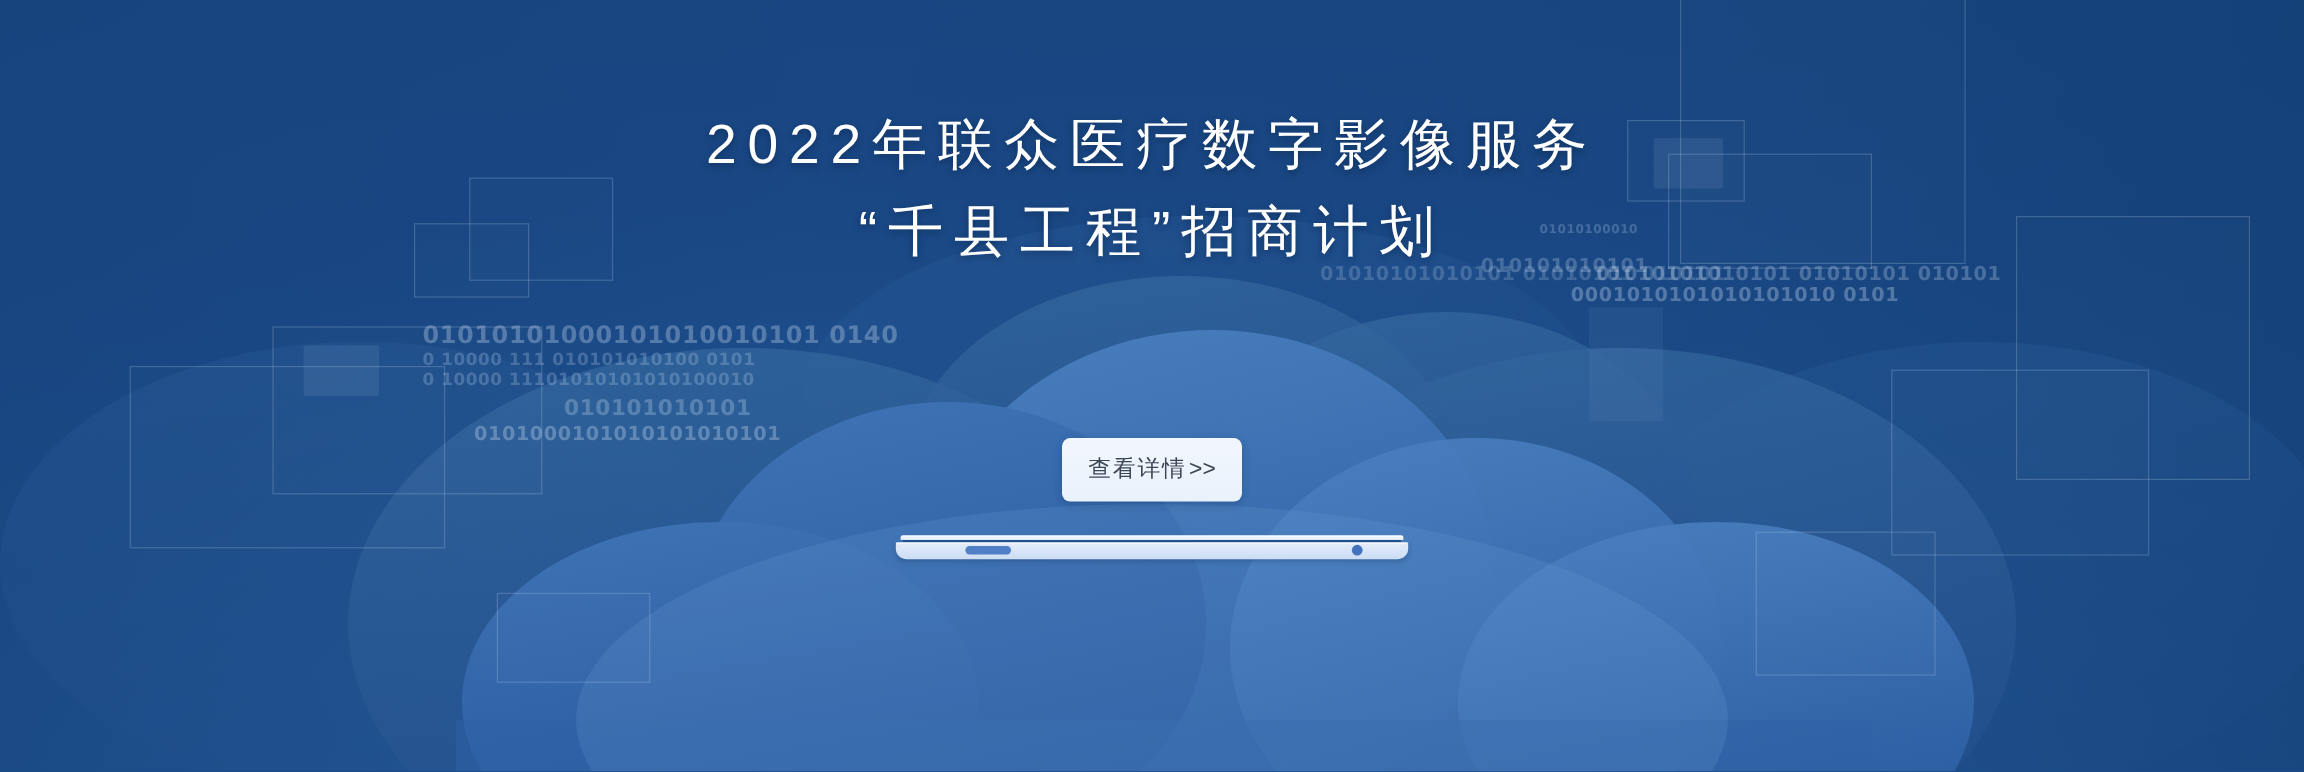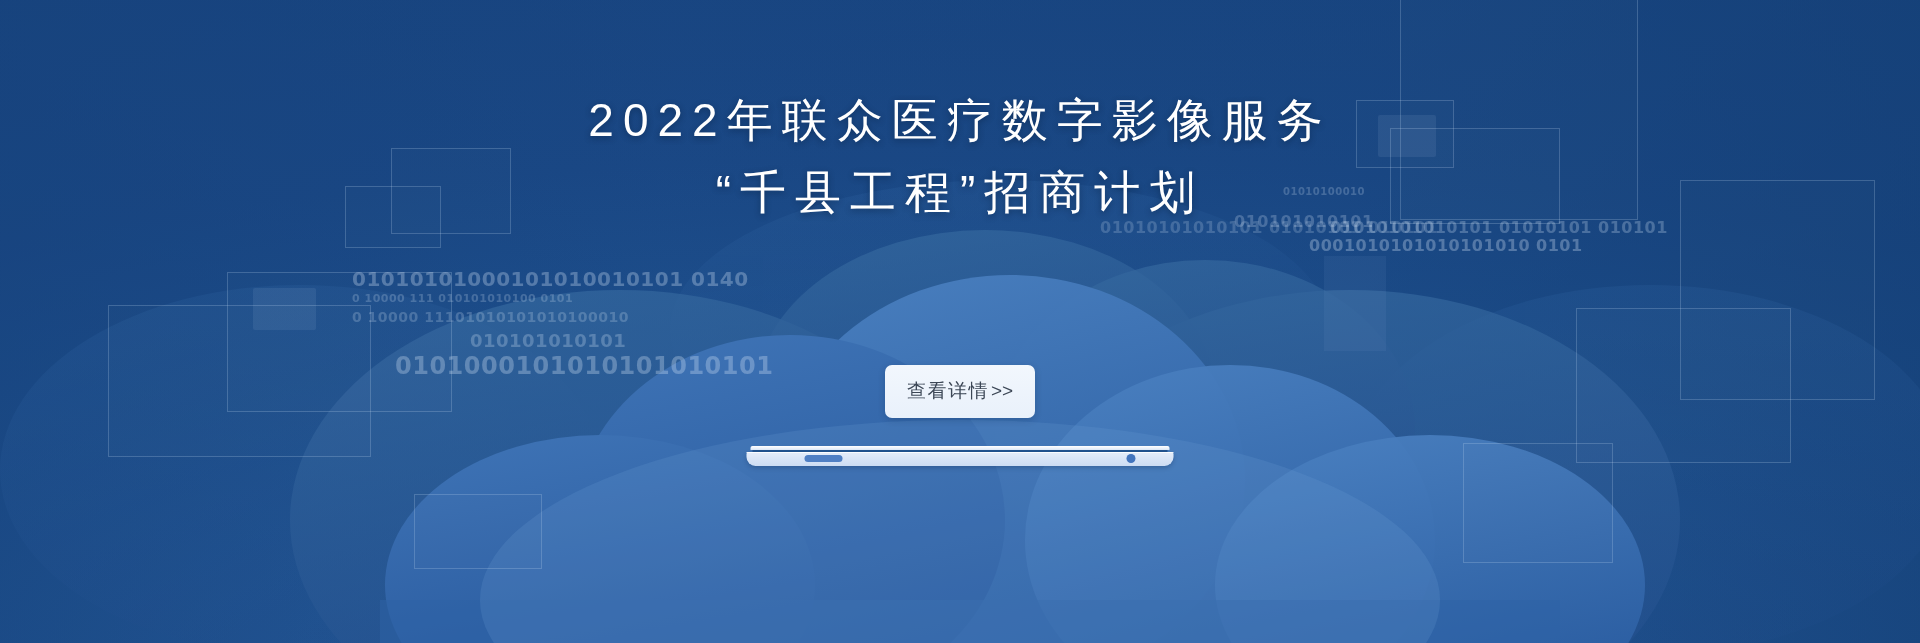--- a/index.html
+++ b/index.html
@@ -234,24 +234,24 @@
   <div class="deco-rect outline" style="left:1356px; top:100px; width:98px; height:68px;"></div>
   <div class="deco-rect fill" style="left:1378px; top:115px; width:58px; height:42px;"></div>
   <div class="deco-rect outline" style="left:1390px; top:128px; width:170px; height:96px;"></div>
   <div class="deco-rect fill-soft" style="left:1324px; top:256px; width:62px; height:95px;"></div>
   <div class="deco-rect outline" style="left:1400px; top:-8px; width:238px; height:228px;"></div>
   <div class="deco-rect outline" style="left:1576px; top:308px; width:215px; height:155px;"></div>
   <div class="deco-rect outline" style="left:1680px; top:180px; width:195px; height:220px;"></div>
   <div class="deco-rect outline" style="left:1463px; top:443px; width:150px; height:120px;"></div>
 
   <div class="binary" style="left:352px; top:267px; font-size:20px;">01010101000101010010101 0140</div>
-  <div class="binary" style="left:352px; top:292px; font-size:11px; color:rgba(222,236,252,0.22);">0 10000 111          010101010100    0101</div>
+  <div class="binary" style="left:352px; top:292px; font-size:14px; color:rgba(222,236,252,0.22);">0 10000 111          010101010100    0101</div>
   <div class="binary" style="left:352px; top:309px; font-size:14px; color:rgba(222,236,252,0.22);">0 10000 11101010101010100010</div>
   <div class="binary" style="left:470px; top:330px; font-size:18px; color:rgba(222,236,252,0.26);">010101010101</div>
-  <div class="binary" style="left:395px; top:352px; font-size:24px;">0101000101010101010101</div>
+  <div class="binary" style="left:395px; top:352px; font-size:16px;">0101000101010101010101</div>
   <div class="binary" style="left:1283px; top:186px; font-size:10px; color:rgba(222,236,252,0.22);">01010100010</div>
   <div class="binary" style="left:1330px; top:218px; font-size:16px; color:rgba(222,236,252,0.26);">01010101010101 01010101 010101</div>
   <div class="binary" style="left:1292px; top:236px; font-size:16px;margin-left:17px;">0001010101010101010        0101</div>
   <div class="binary" style="left:1234px; top:212px; font-size:16px; color:rgba(222,236,252,0.24);">010101010101</div>
   <div class="binary" style="left:1100px; top:218px; font-size:16px; color:rgba(222,236,252,0.20);">01010101010101 01010101 010101</div>
 
   <div class="headline">
     <span class="line">2022年联众医疗数字影像服务</span>
     <span class="line">“千县工程”招商计划</span>
   </div>

